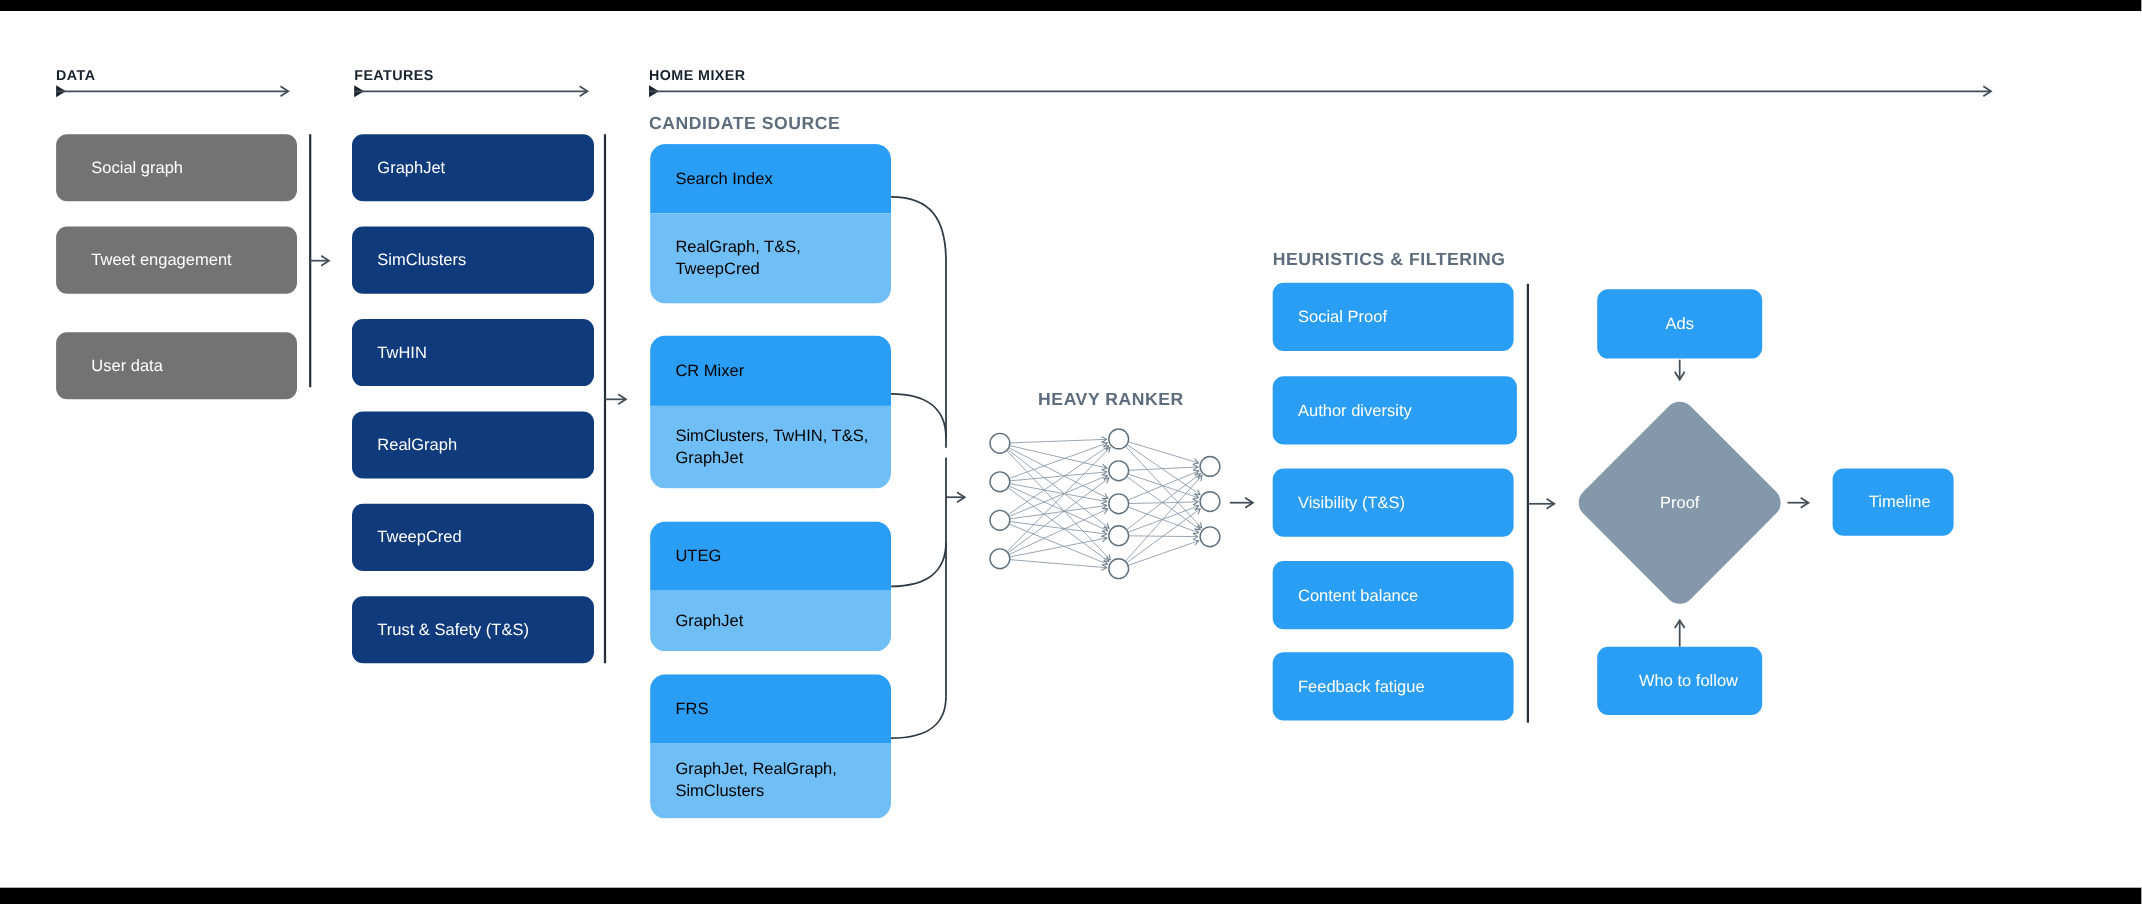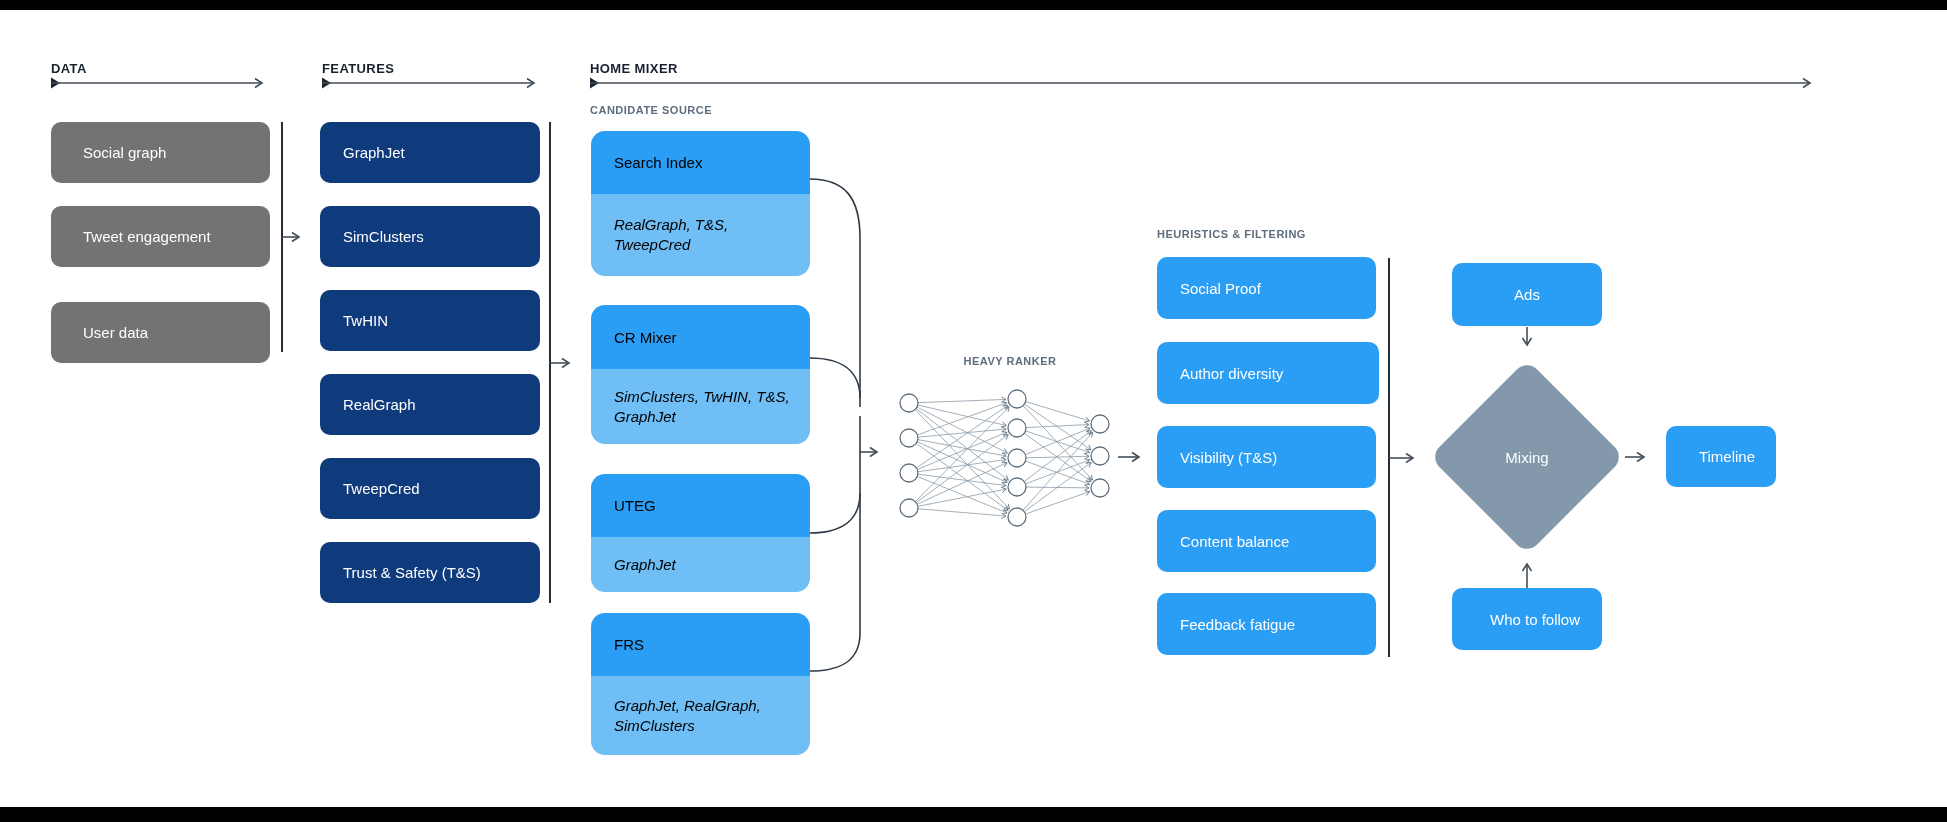--- a/index.html
+++ b/index.html
@@ -9,42 +9,42 @@
   }
   .bar{position:absolute;left:0;width:1947px;background:#000;}
   .bar.top{top:0;height:10px;}
   .bar.bottom{top:807px;height:15px;}
 
   .col-header{
     position:absolute;font-size:13px;font-weight:700;letter-spacing:.4px;
     color:#18222e;white-space:nowrap;
   }
   .sub-header{
-    position:absolute;font-size:11px;font-weight:600;letter-spacing:.5px;
+    position:absolute;font-size:16px;font-weight:600;letter-spacing:.5px;
     color:#5d6d7d;white-space:nowrap;
   }
   .node{
     position:absolute;border-radius:10px;color:#fff;font-size:15px;font-weight:500;
     display:flex;align-items:center;padding-left:23px;box-sizing:border-box;
     white-space:nowrap;
   }
   .node.data-blue{background:#737373;padding-left:32px;}
   .node.navy{background:#0f3a7c;}
   .node.bright{background:#2a9df4;}
 
   .cand{
     position:absolute;border-radius:14px;overflow:hidden;color:#000000;box-sizing:border-box;
   }
   .cand .cand-head{
     background:#2a9df4;display:flex;align-items:center;padding-left:23px;
     font-size:15px;font-weight:500;
   }
   .cand .cand-sub{
     background:#6fbef5;display:flex;align-items:center;padding:0 20px 0 23px;
-    font-size:15px;font-weight:500;line-height:20px;font-style:italic;
+    font-size:15px;font-weight:500;line-height:20px;
   }
 
   .diamond{
     position:absolute;left:1458px;top:388px;width:138px;height:138px;
     background:#8399ab;border-radius:14px;transform:rotate(45deg);
   }
   .diamond-label{
     position:absolute;left:1452px;top:442px;width:150px;height:30px;
     display:flex;align-items:center;justify-content:center;
     color:#fff;font-size:15px;font-weight:500;
@@ -189,28 +189,28 @@
   <div class="cand" style="left:591px;top:305px;width:219px">
     <div class="cand-head" style="height:64px">CR Mixer</div>
     <div class="cand-sub" style="height:75px">SimClusters, TwHIN, T&amp;S, GraphJet</div>
   </div>
   <div class="cand" style="left:591px;top:474px;width:219px">
     <div class="cand-head" style="height:63px">UTEG</div>
     <div class="cand-sub" style="height:55px">GraphJet</div>
   </div>
   <div class="cand" style="left:591px;top:613px;width:219px">
     <div class="cand-head" style="height:63px">FRS</div>
-    <div class="cand-sub" style="height:79px">GraphJet, RealGraph, SimClusters</div>
+    <div class="cand-sub" style="height:68px">GraphJet, RealGraph, SimClusters</div>
   </div>
 
   <div class="node bright" style="left:1157px;top:257px;width:219px;height:62px">Social Proof</div>
   <div class="node bright" style="left:1157px;top:342px;width:222px;height:62px">Author diversity</div>
   <div class="node bright" style="left:1157px;top:426px;width:219px;height:62px">Visibility (T&amp;S)</div>
   <div class="node bright" style="left:1157px;top:510px;width:219px;height:62px">Content balance</div>
   <div class="node bright" style="left:1157px;top:593px;width:219px;height:62px">Feedback fatigue</div>
 
   <div class="node bright" style="left:1452px;top:263px;width:150px;height:63px;justify-content:center;padding-left:0">Ads</div>
   <div class="diamond"></div>
-  <div class="diamond-label">Mixing</div>
+  <div class="diamond-label">Proof</div>
   <div class="node bright" style="left:1452px;top:588px;width:150px;height:62px;justify-content:center;padding-left:16px">Who to follow</div>
   <div class="node bright" style="left:1666px;top:426px;width:110px;height:61px;justify-content:center;padding-left:12px">Timeline</div>
 
 </div>
 
 </body></html>

